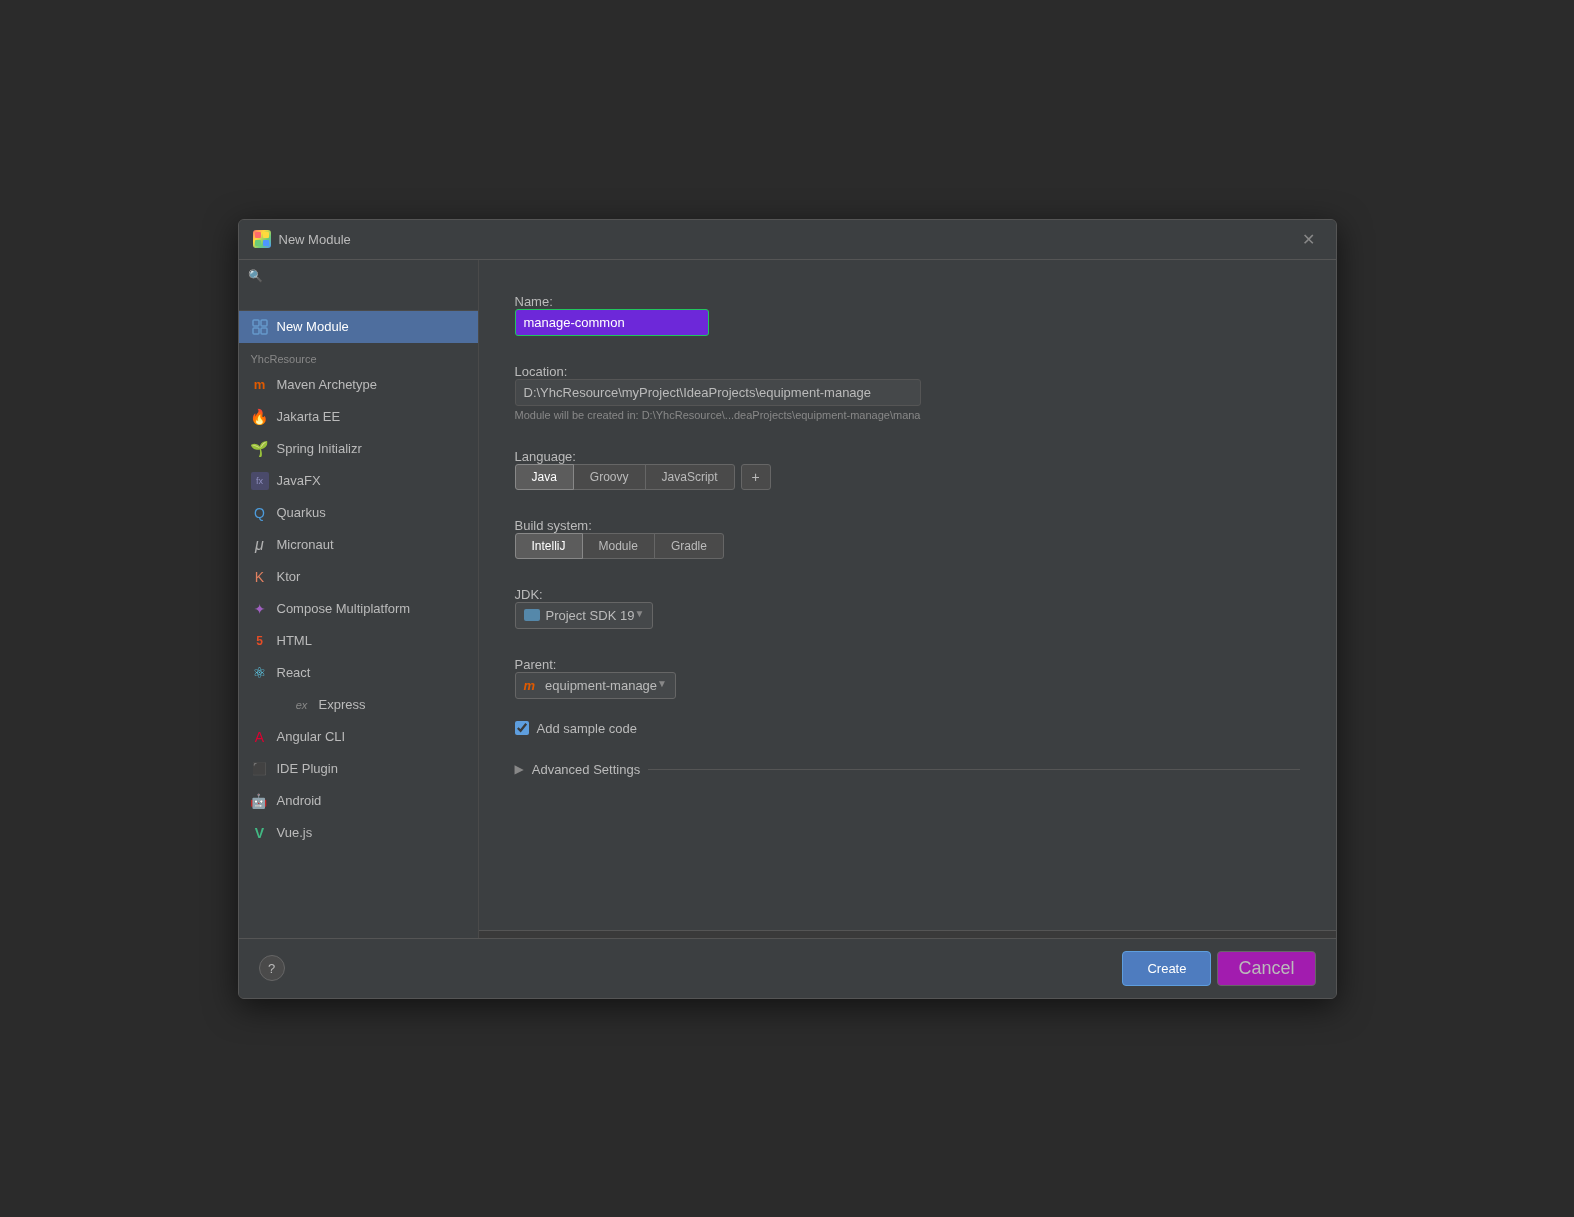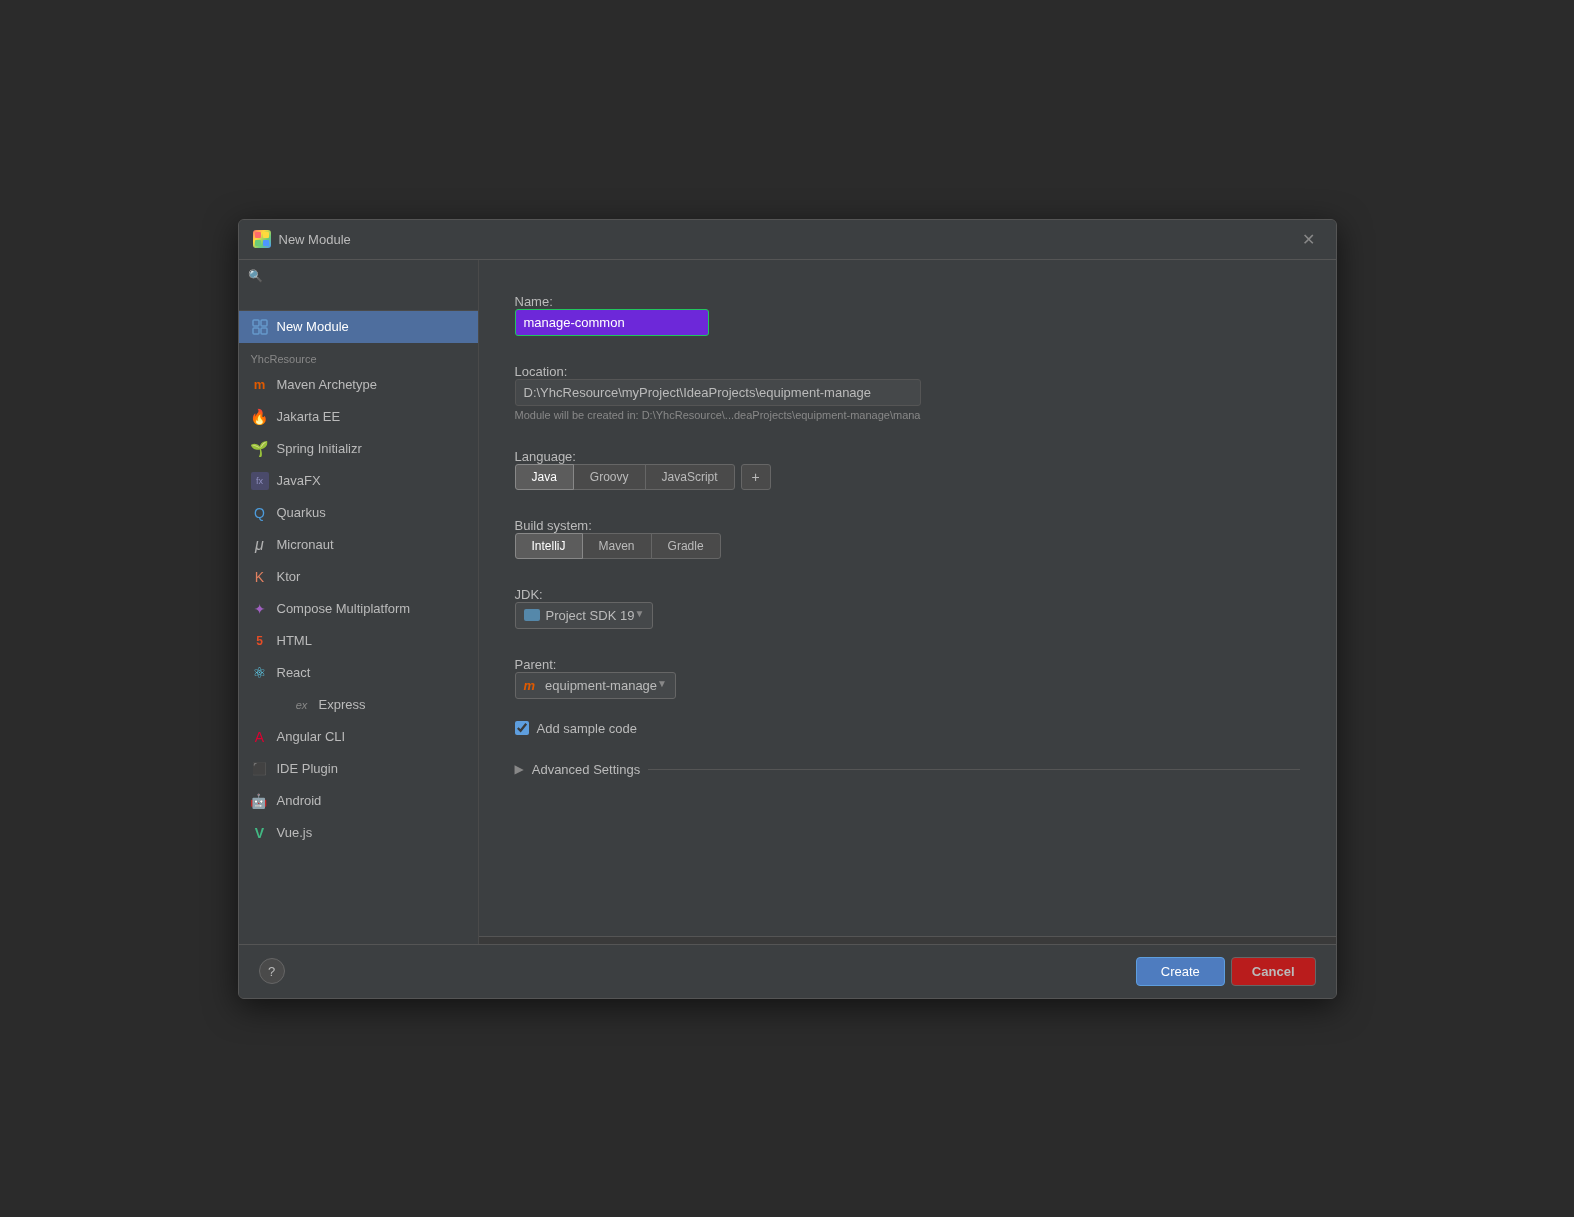--- a/index.html
+++ b/index.html
@@ -269,28 +269,27 @@
       background: #4e7cbf;
       border: 1px solid #5e9ede;
       border-radius: 4px;
       color: #ffffff;
       font-size: 13px;
       padding: 6px 24px;
       cursor: pointer;
       font-weight: 500;
     }
     .btn-cancel {
-      background: #b91c1c;
+      background: #a21caf;
       border: 1px solid #666;
       border-radius: 4px;
       color: #bbbbbb;
-      font-size: 13px;
+      font-size: 18px;
       padding: 6px 20px;
       cursor: pointer;
-      font-weight: bold;
     }
     .horizontal-scroll {
       height: 8px;
       background: #3a3a3a;
       border-top: 1px solid #555;
     }
     
     .icon-maven { color: #e05a00; font-weight: bold; font-size: 13px; }
     .icon-jakarta { color: #f0a000; font-size: 15px; }
     .icon-spring { color: #6abf69; font-size: 15px; }
@@ -475,21 +474,21 @@
               <button class="plus-btn">+</button>
             </div>
           </div>
         </div>
 
         <div class="form-row">
           <div class="form-label">Build system:</div>
           <div class="form-control">
             <div class="btn-group">
               <button class="toggle-btn active">IntelliJ</button>
-              <button class="toggle-btn">Maven</button>
+              <button class="toggle-btn">Module</button>
               <button class="toggle-btn">Gradle</button>
             </div>
           </div>
         </div>
 
         <div class="form-row">
           <div class="form-label">JDK:</div>
           <div class="form-control">
             <div class="dropdown">
               <span style="display:flex; align-items:center; gap:6px;">

